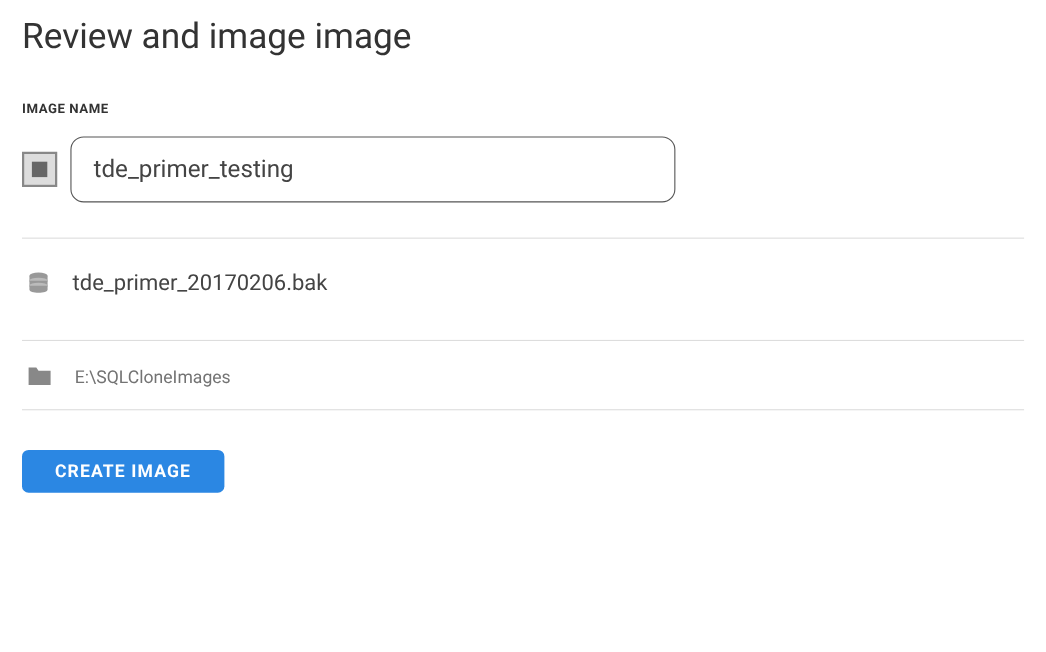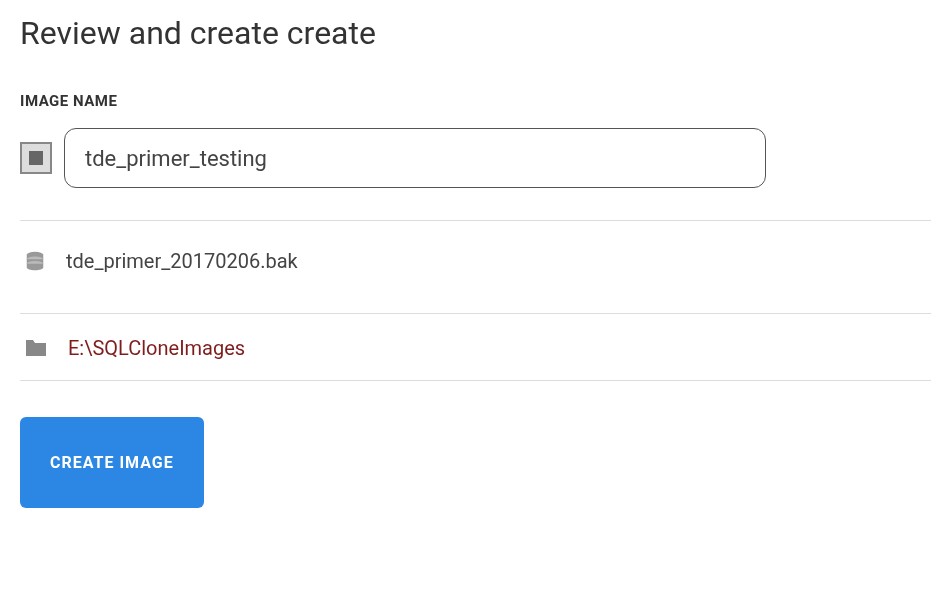--- a/index.html
+++ b/index.html
@@ -13,21 +13,21 @@
       padding: 14px 20px 20px 20px;
       width: 951px;
     }
     .page-title {
       font-size: 32px;
       font-weight: 400;
       color: #333;
       margin-bottom: 40px;
     }
     .section-label {
-      font-size: 15px;
+      font-size: 12px;
       font-weight: 700;
       letter-spacing: 0.5px;
       color: #333;
       text-transform: uppercase;
       margin-bottom: 18px;
     }
     .image-name-row {
       display: flex;
       align-items: center;
       gap: 12px;
@@ -43,21 +43,21 @@
       flex-shrink: 0;
       background: #ddd;
     }
     .image-icon-inner {
       width: 14px;
       height: 14px;
       background: #666;
     }
     .image-name-input {
       flex: 0 0 auto;
-      width: 702px;
+      width: 550px;
       height: 60px;
       border: 1px solid #555;
       border-radius: 12px;
       padding: 12px 20px;
       font-size: 22px;
       color: #444;
       font-family: inherit;
       outline: none;
     }
     .divider {
@@ -88,44 +88,44 @@
       gap: 20px;
       margin-bottom: 20px;
       margin-left: 4px;
     }
     .folder-icon {
       width: 24px;
       height: 20px;
       flex-shrink: 0;
     }
     .dest-path {
-      font-size: 20px;
-      color: #7f1d1d;
+      font-size: 16px;
+      color: #737373;
     }
     .create-button {
       background: #2b87e3;
       color: #fff;
       border: none;
       border-radius: 6px;
-      padding: 36px 30px;
+      padding: 10px 30px;
       font-size: 16px;
       font-weight: 700;
       letter-spacing: 1px;
       text-transform: uppercase;
       cursor: pointer;
       font-family: inherit;
       margin-top: 14px;
     }
   </style>
 </head>
 <body>
 
 
 
-<h1 class="page-title">Review and create create</h1>
+<h1 class="page-title">Review and image image</h1>
 
 <div>
   <div class="section-label">IMAGE NAME</div>
   <div class="image-name-row">
     <div class="image-icon-box">
       <div class="image-icon-inner"></div>
     </div>
     <input type="text" class="image-name-input" value="tde_primer_testing" style="">
   </div>
 </div>

